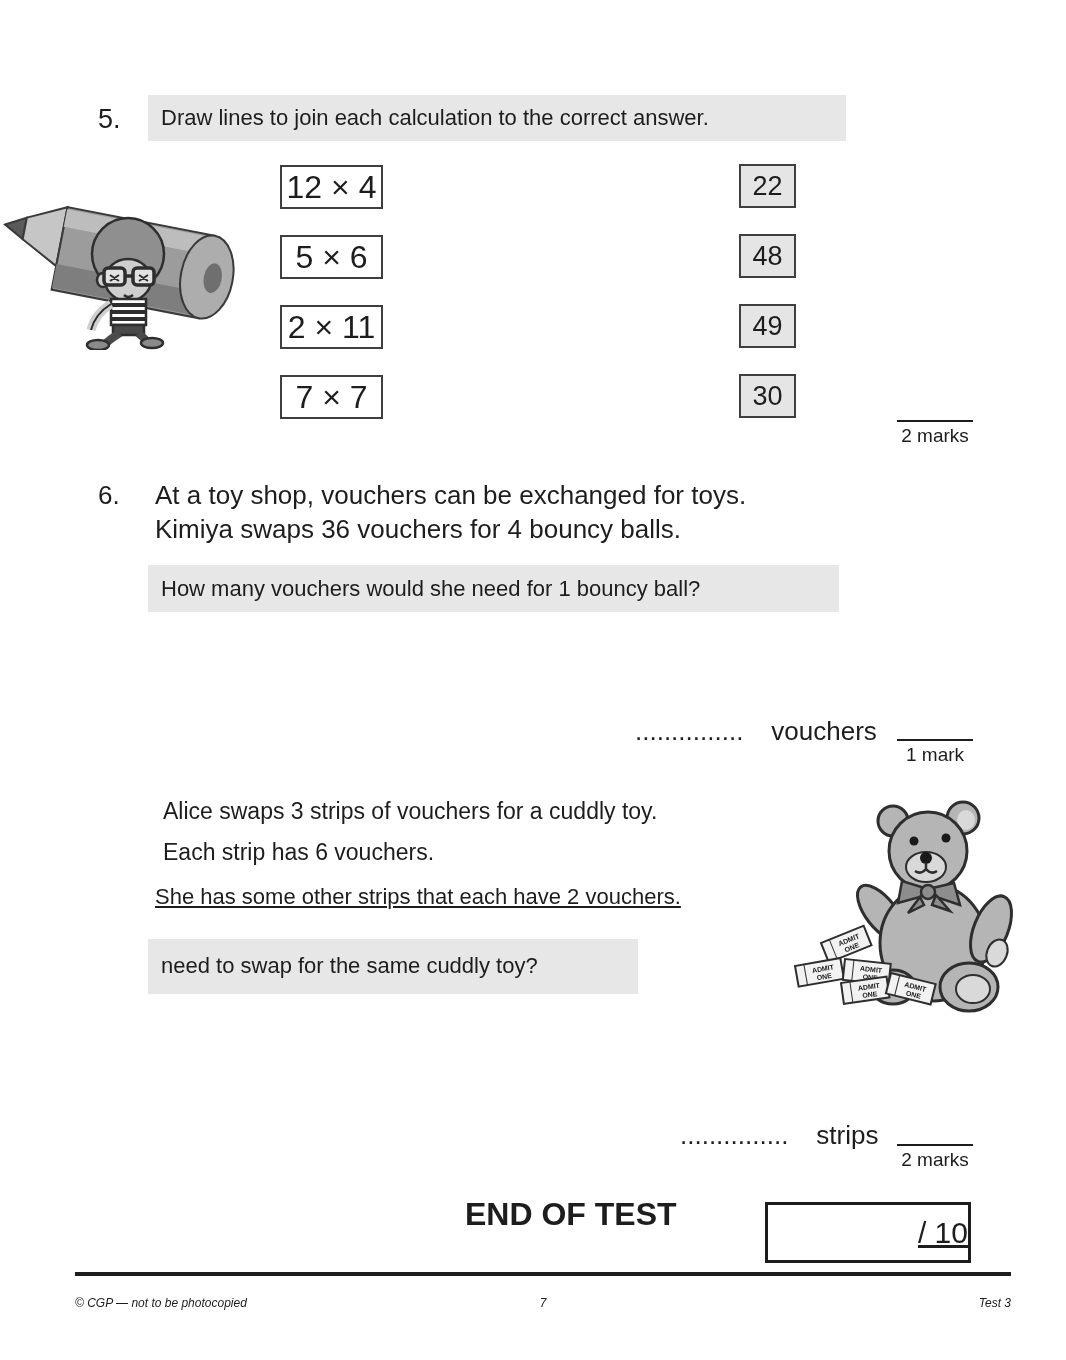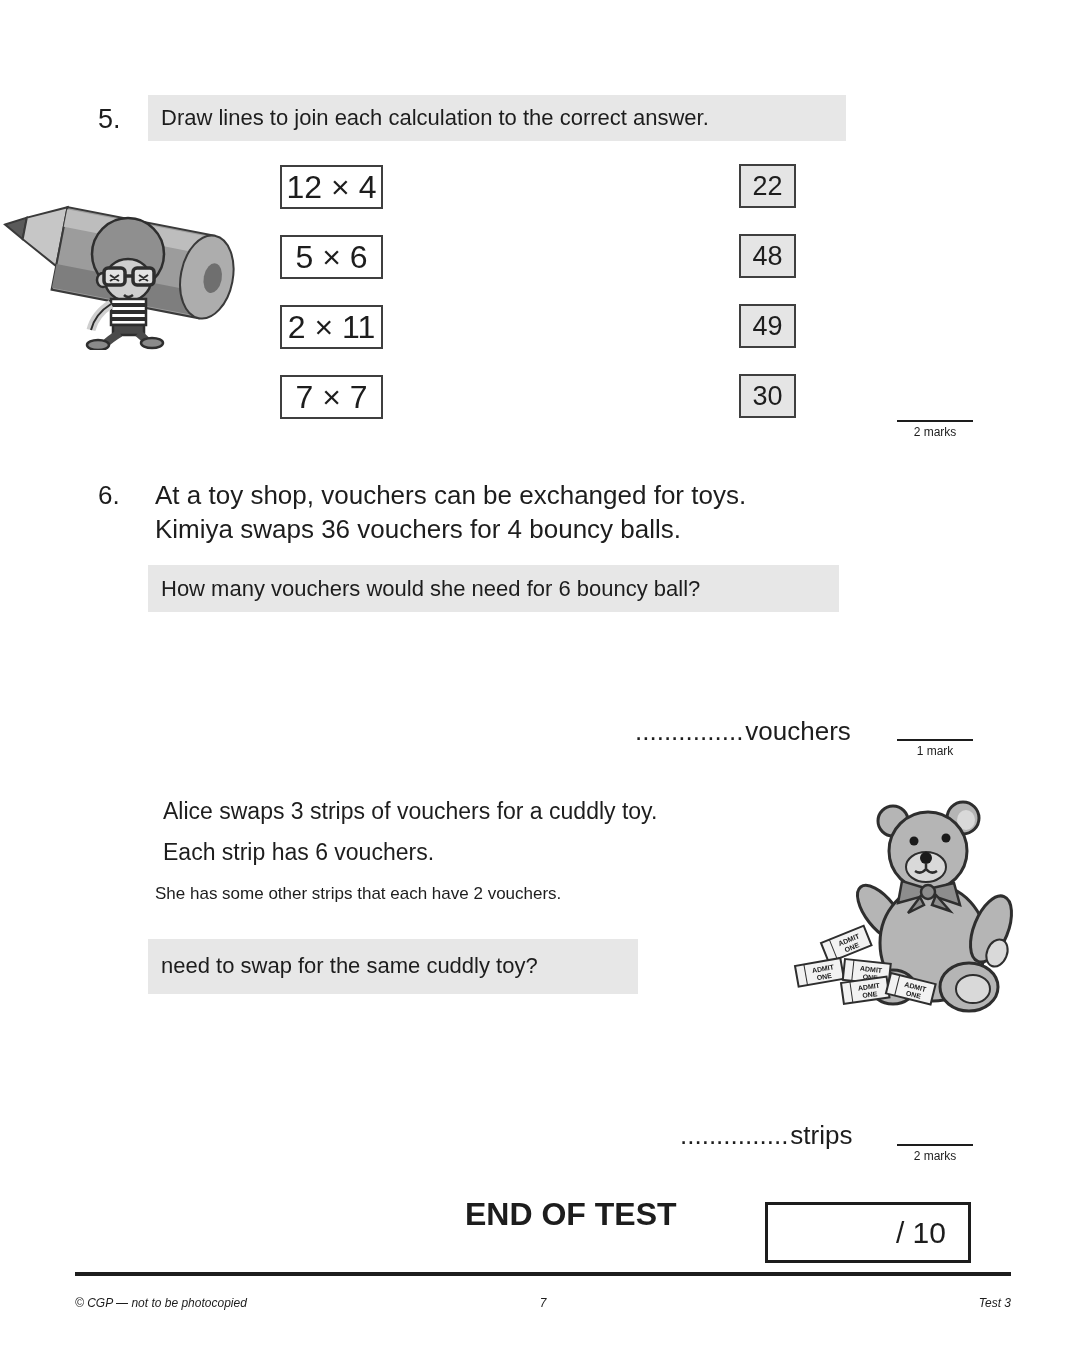--- a/index.html
+++ b/index.html
@@ -10,39 +10,39 @@
   .hl{background:#e7e7e7;font-size:22px;box-sizing:border-box;}
   #q5-prompt{left:148px;top:95px;width:698px;height:46px;line-height:46px;padding-left:13px;}
   #q5-number{left:98px;top:104px;}
   #calc-col{left:280px;top:165px;}
   .calc-box{width:103px;height:44px;border:2px solid #3f3f3f;margin-bottom:26px;background:#fff;
             display:flex;align-items:center;justify-content:center;font-size:32px;box-sizing:border-box;}
   #ans-col{left:739px;top:164px;}
   .ans-box{width:57px;height:44px;border:2px solid #3f3f3f;margin-bottom:26px;background:#e5e5e5;
            display:flex;align-items:center;justify-content:center;font-size:27px;box-sizing:border-box;}
   .marks{position:absolute;width:76px;border-top:2px solid #1d1d1d;text-align:center;
-         font-size:12px;padding-top:3px;}
+         font-size:19px;padding-top:3px;}
   #q5-marks{left:897px;top:420px;}
   #q6-marks1{left:897px;top:739px;}
   #q6-marks2{left:897px;top:1144px;}
   #q6-number{left:98px;top:480px;font-size:26px;}
   #q6-intro{left:155px;top:478px;font-size:26px;line-height:34px;}
   #q6-q1{left:148px;top:565px;width:691px;height:47px;line-height:47px;padding-left:13px;}
   .answer-line{font-size:26px;white-space:nowrap;}
   #q6-a1{left:635px;top:716px;}
   #q6-a2{left:680px;top:1120px;}
-  .answer-line .unit{margin-left:2px;}
+  .answer-line .unit{margin-left:28px;}
   #alice-p1{left:163px;top:791px;font-size:23px;line-height:41px;}
-  #alice-p2{left:155px;top:884px;font-size:17px;}
+  #alice-p2{left:155px;top:884px;font-size:22px;text-decoration:underline;}
   #q6-q2{left:148px;top:939px;width:490px;padding:10px 0 12px 13px;line-height:33px;}
   #pencil-kid{left:0px;top:192px;width:258px;height:158px;}
   #teddy{left:793px;top:791px;width:230px;height:228px;}
   #end-of-test{left:465px;top:1196px;font-size:32px;font-weight:bold;}
   #score-box{left:765px;top:1202px;width:206px;height:61px;border:3px solid #1d1d1d;box-sizing:border-box;
-             display:flex;align-items:center;justify-content:flex-end;padding-right:22px;font-size:30px;}
+             display:flex;align-items:center;justify-content:flex-end;font-size:30px;text-decoration:underline;}
   #footer-rule{left:75px;top:1272px;width:936px;height:4px;background:#1d1d1d;}
   #footer{left:75px;top:1296px;width:936px;font-size:12px;font-style:italic;}
   #footer .center{position:absolute;left:50%;transform:translateX(-50%);}
   #footer .right{position:absolute;right:0;}
 </style>
 </head>
 <body>
 
 <div class="page">
 
@@ -94,21 +94,21 @@
     <div class="ans-box">49</div>
     <div class="ans-box">30</div>
   </div>
   <div class="marks" id="q5-marks">2 marks</div>
 
   <div class="abs" id="q6-number">6.</div>
   <div class="abs" id="q6-intro">
     <div>At a toy shop, vouchers can be exchanged for toys.</div>
     <div>Kimiya swaps 36 vouchers for 4 bouncy balls.</div>
   </div>
-  <div class="abs hl" id="q6-q1">How many vouchers would she need for 6 bouncy ball?</div>
+  <div class="abs hl" id="q6-q1">How many vouchers would she need for 1 bouncy ball?</div>
 
   <div class="abs answer-line" id="q6-a1">
     <span class="dots">...............</span><span class="unit">vouchers</span>
   </div>
   <div class="marks" id="q6-marks1">1 mark</div>
 
   <div class="abs" id="alice-p1">
     <div>Alice swaps 3 strips of vouchers for a cuddly toy.</div>
     <div>Each strip has 6 vouchers.</div>
   </div>

